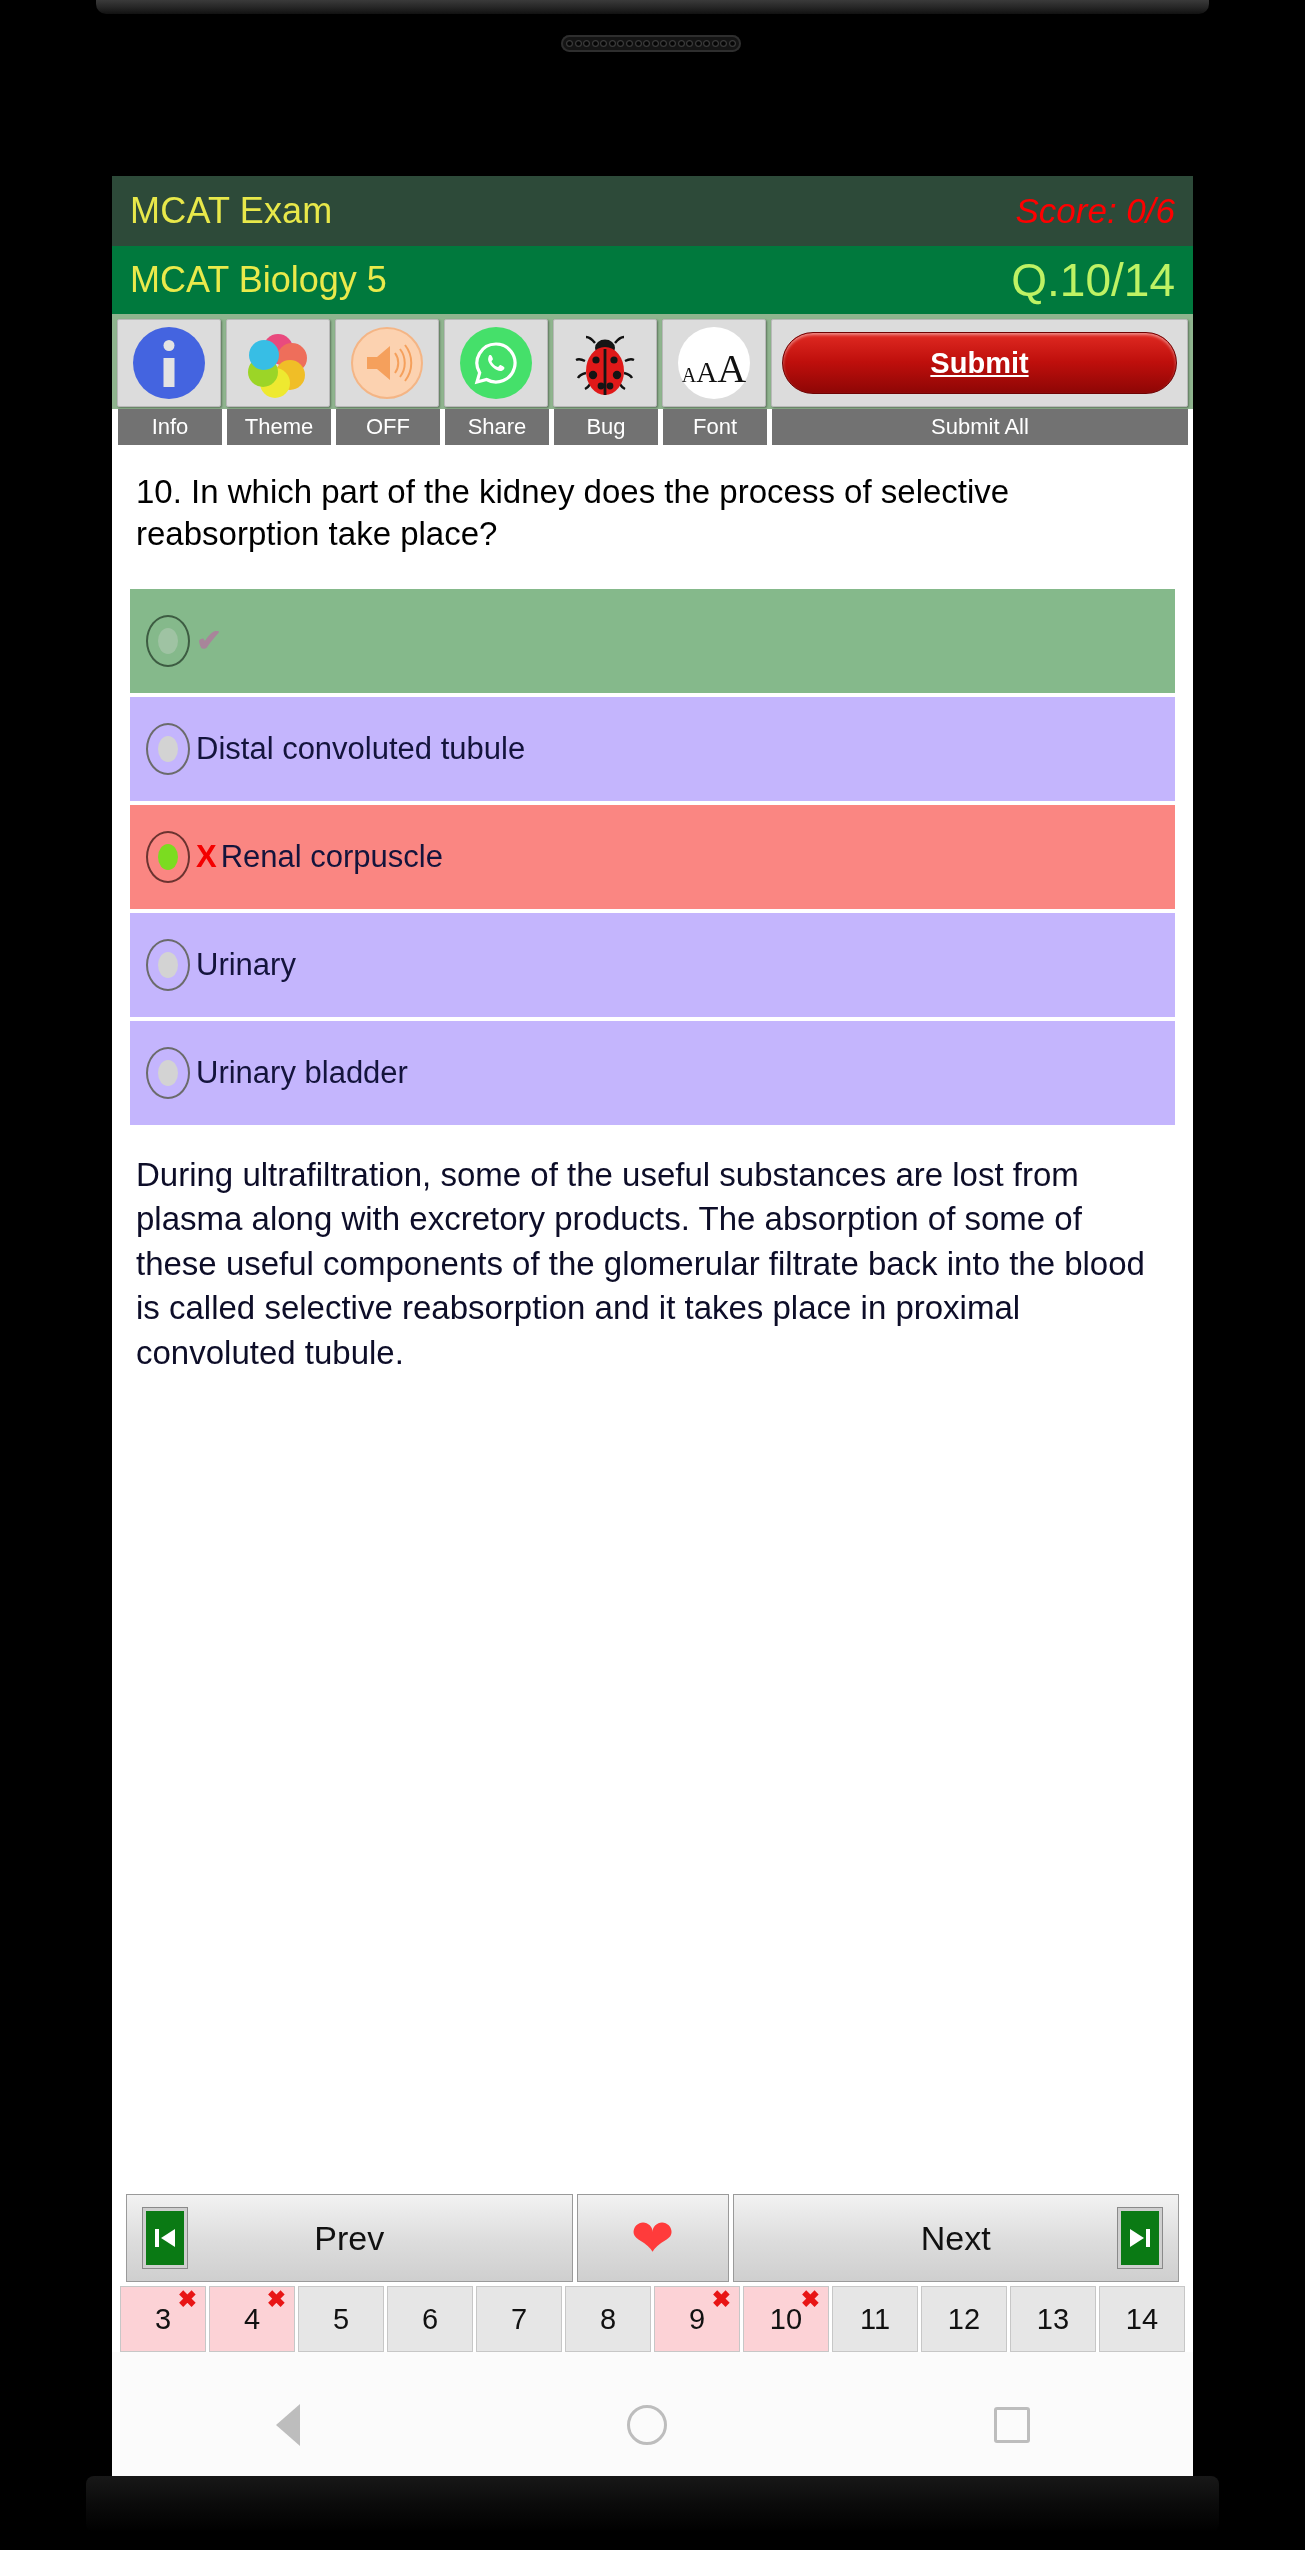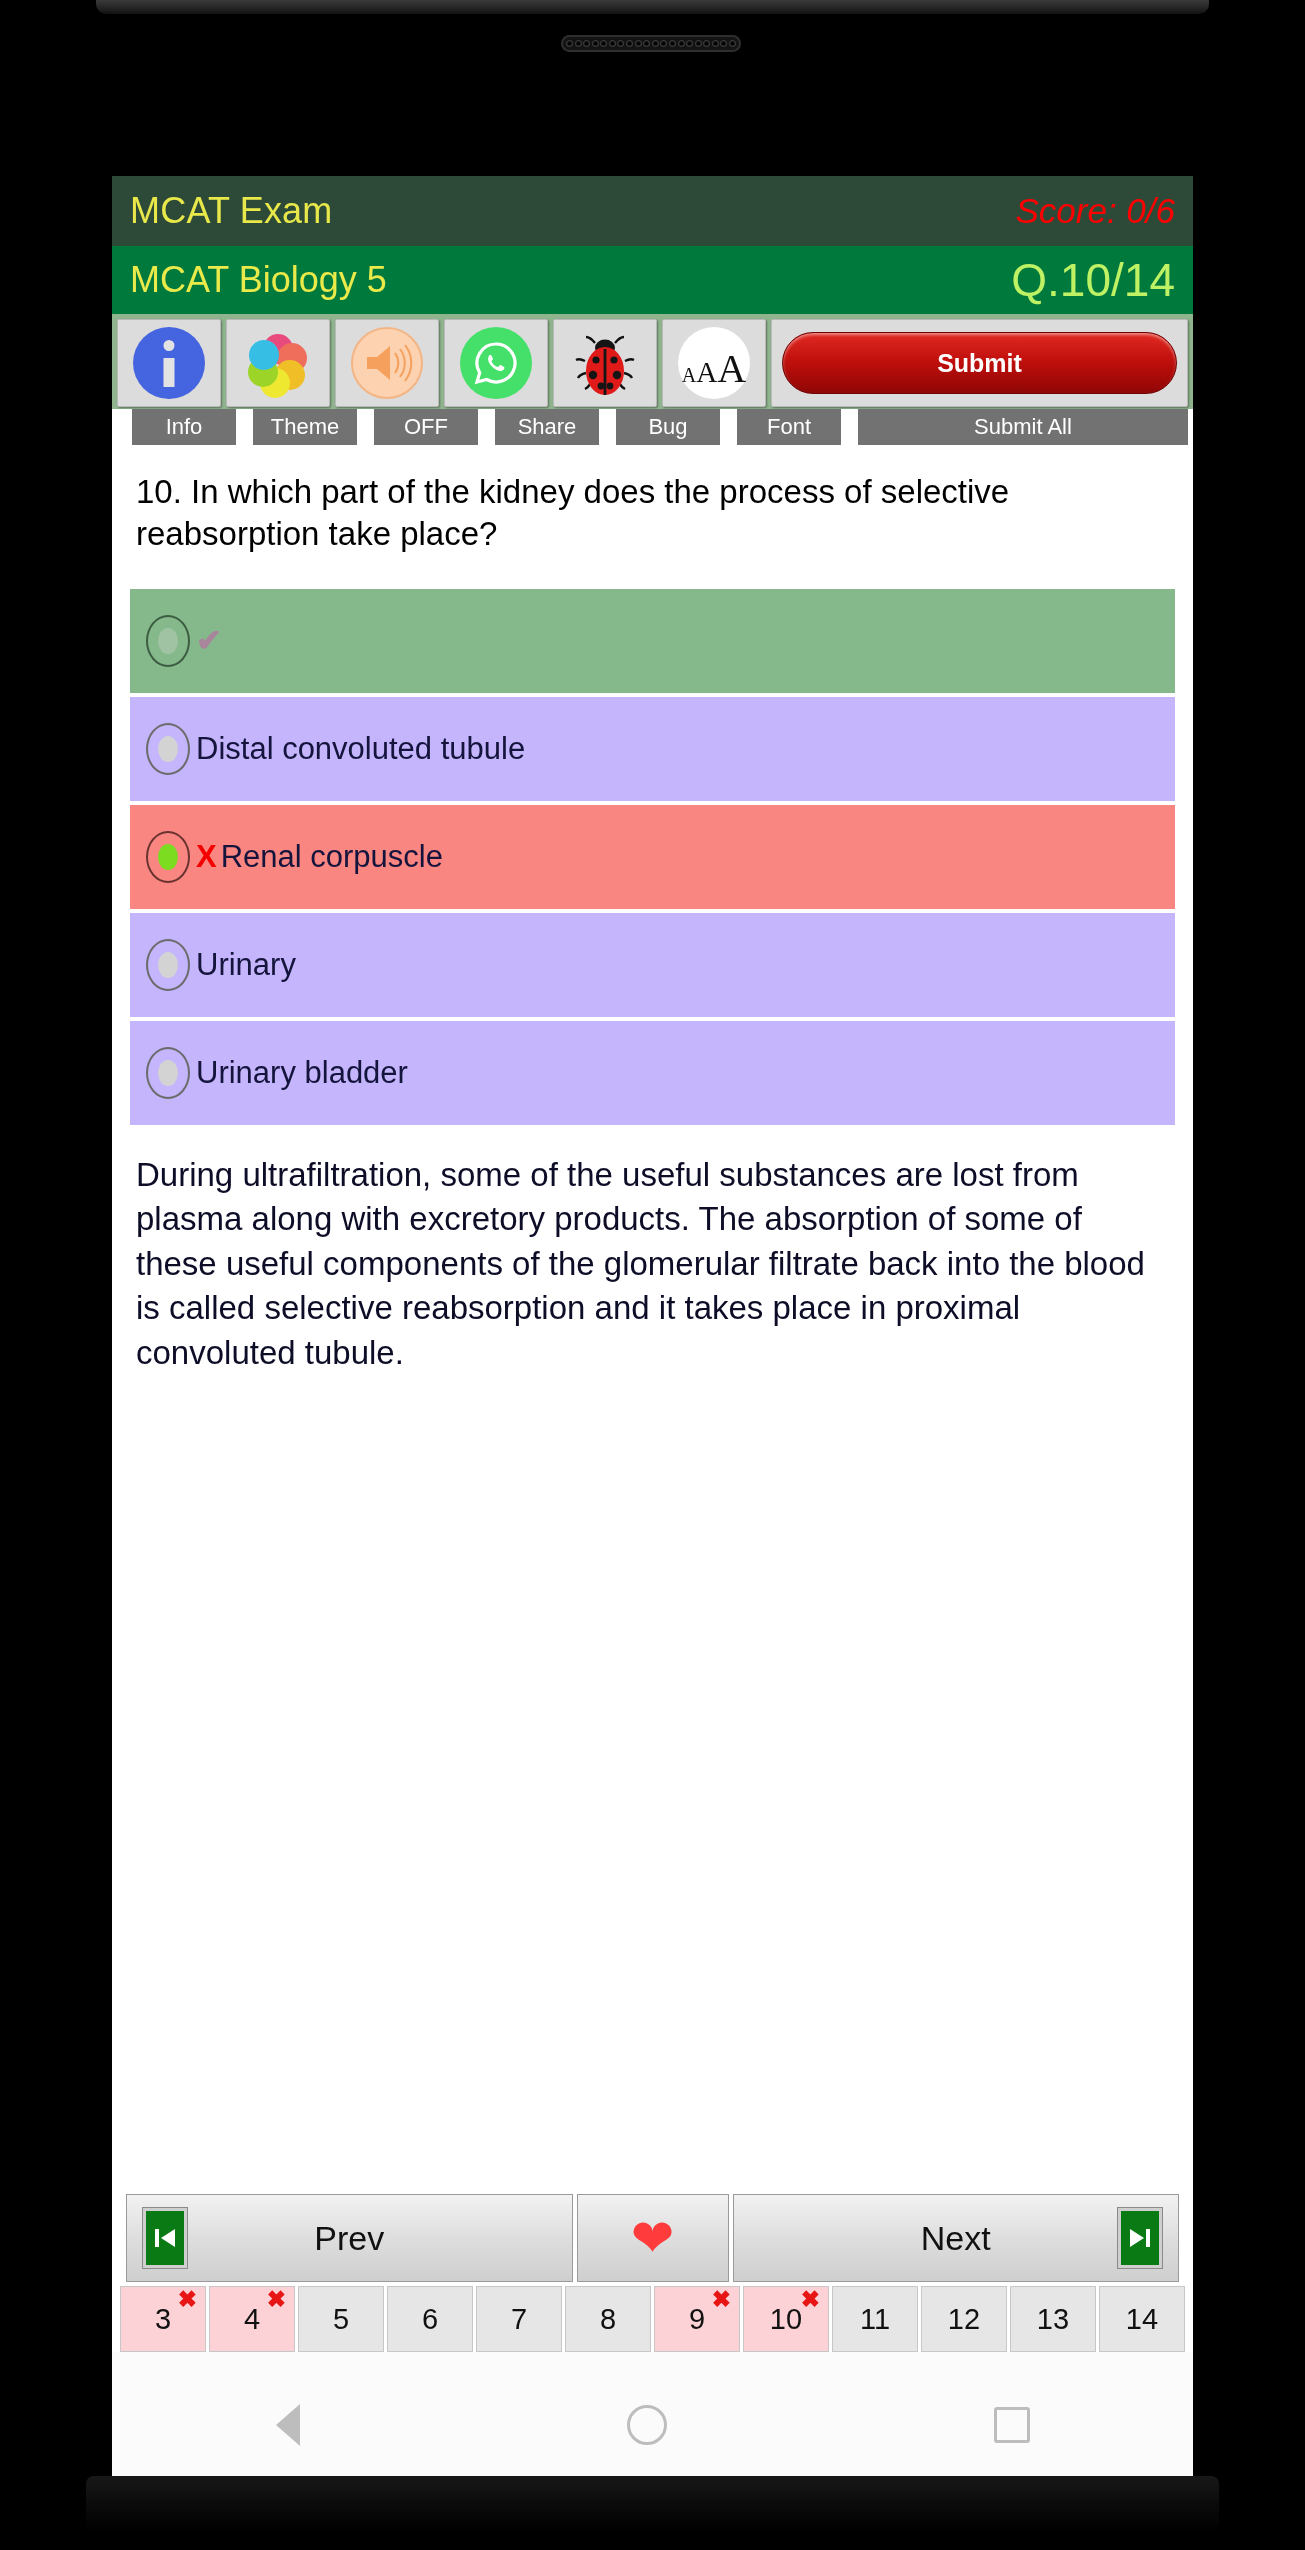--- a/index.html
+++ b/index.html
@@ -72,22 +72,22 @@
     background: #dcdcdc;
     border: 1px solid #b9b9b9;
     border-radius: 2px;
     display: flex; align-items: center; justify-content: center;
     box-shadow: 1px 1px 2px rgba(0,0,0,.35);
     flex: 0 0 104px;
   }
   .tool-cell.submit-cell { flex: 1 1 auto; }
 
   #labelbar {
-    display: flex; background: #ffffff; height: 36px; gap: 17px;
-    padding: 0 5px 0 20px;
+    display: flex; background: #ffffff; height: 36px; gap: 5px;
+    padding: 0 5px 0 6px;
   }
   .tool-label {
     background: #727272; color: #fff; font-size: 22px;
     display: flex; align-items: center; justify-content: center;
     flex: 0 0 104px;
   }
   .tool-label.submit-label { flex: 1 1 auto; }
 
   
   .ic { width: 72px; height: 72px; display:block; }
@@ -122,23 +122,24 @@
     font-family: "Liberation Serif", serif; color:#111;
     padding-top: 18px;
   }
   .font-ic .a1 { font-size: 20px; }
   .font-ic .a2 { font-size: 29px; }
   .font-ic .a3 { font-size: 40px; }
   #submit-btn {
     width: 95%; height: 62px; border-radius: 32px;
     background: linear-gradient(180deg,#e02a22 0%,#bf0f0c 48%,#8e0605 100%);
     border: 1px solid #6f0303;
-    color: #fff; font-size: 25px; font-weight: bold;
+    color: #fff; font-size: 29px; font-weight: bold;
     display:flex; align-items:center; justify-content:center;
     box-shadow: inset 0 2px 3px rgba(255,255,255,.45);
+    text-decoration: underline;
   }
 
   
   #question {
     padding: 26px 24px 8px 24px;
     font-size: 33px; line-height: 1.27; color: #000;
   }
 
   
   #options { padding: 26px 18px 0 18px; }

